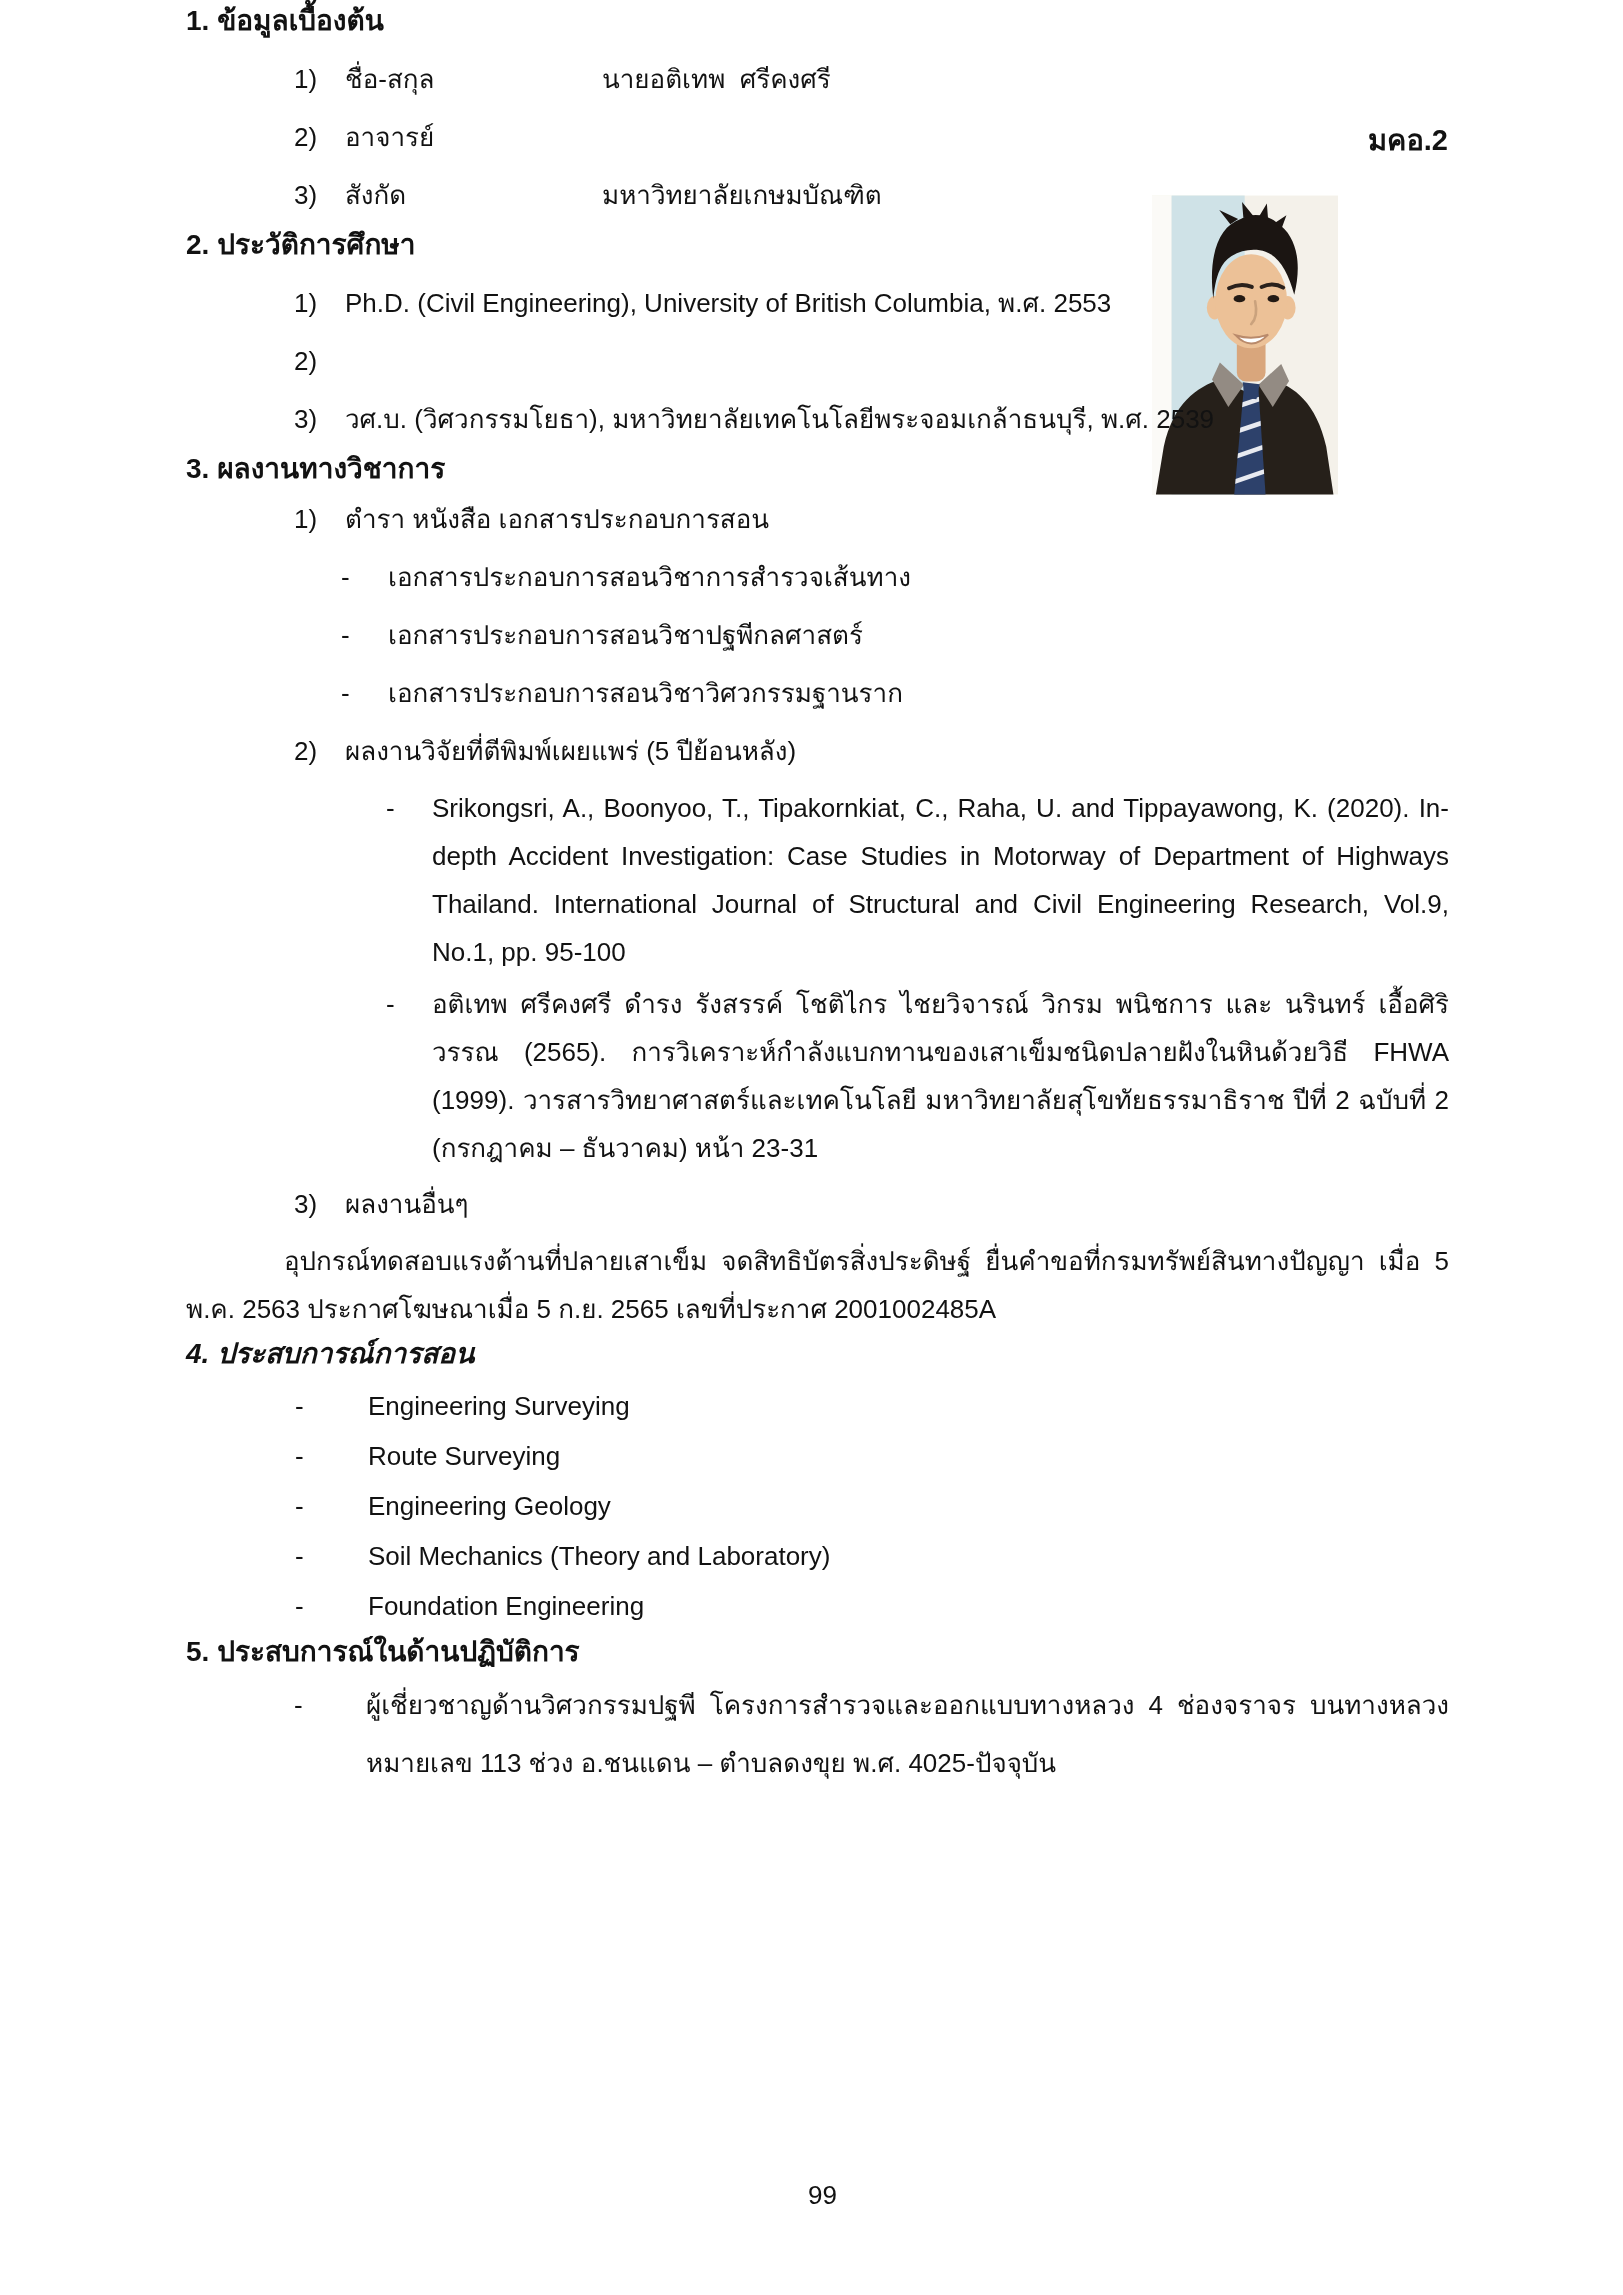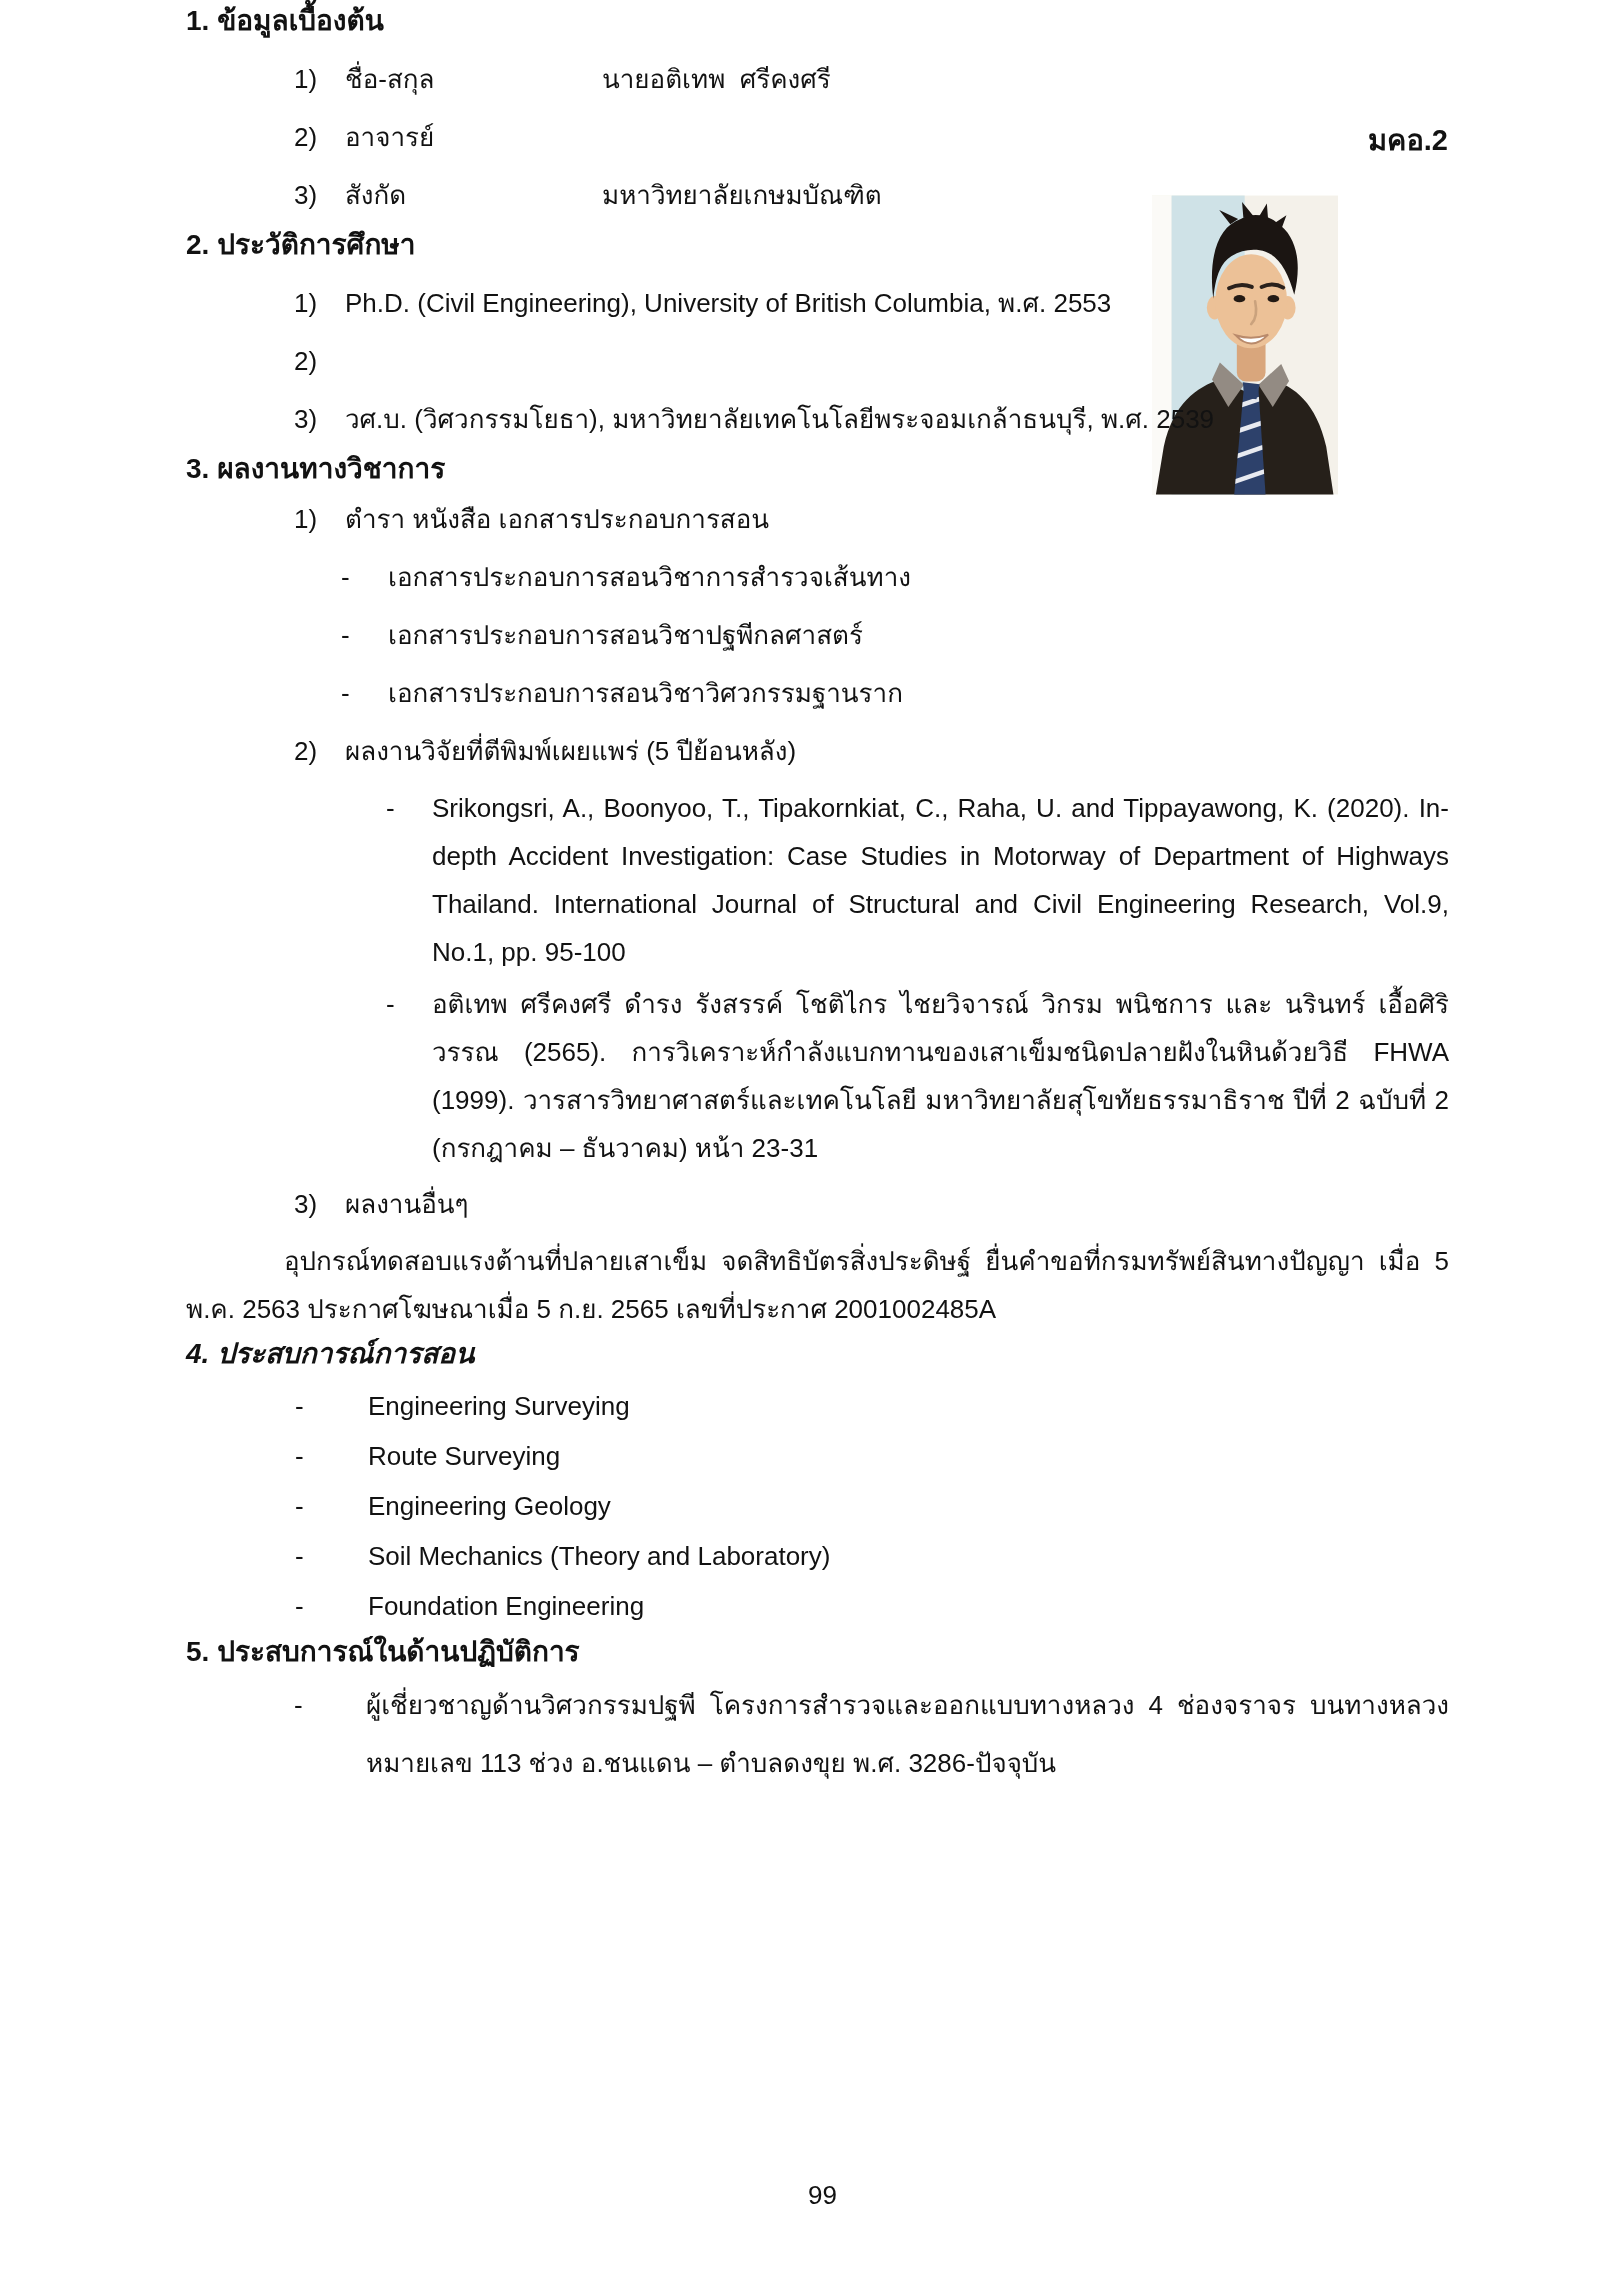--- a/index.html
+++ b/index.html
@@ -246,21 +246,21 @@
           <span>Foundation Engineering</span>
         </div>
       </div>
     </section>
 
     <section>
       <h2 class="sec-h mt-sec5">5. ประสบการณ์ในด้านปฏิบัติการ</h2>
       <div class="p-rows">
         <div class="p-row">
           <span class="dash">-</span>
-          <div class="txt">ผู้เชี่ยวชาญด้านวิศวกรรมปฐพี โครงการสำรวจและออกแบบทางหลวง 4 ช่องจราจร บนทางหลวงหมายเลข 113 ช่วง อ.ชนแดน – ตำบลดงขุย พ.ศ. 3286-ปัจจุบัน</div>
+          <div class="txt">ผู้เชี่ยวชาญด้านวิศวกรรมปฐพี โครงการสำรวจและออกแบบทางหลวง 4 ช่องจราจร บนทางหลวงหมายเลข 113 ช่วง อ.ชนแดน – ตำบลดงขุย พ.ศ. 4025-ปัจจุบัน</div>
         </div>
       </div>
     </section>
 
   </div>
 
   <div class="page-number">99</div>
 
 </div>
 

